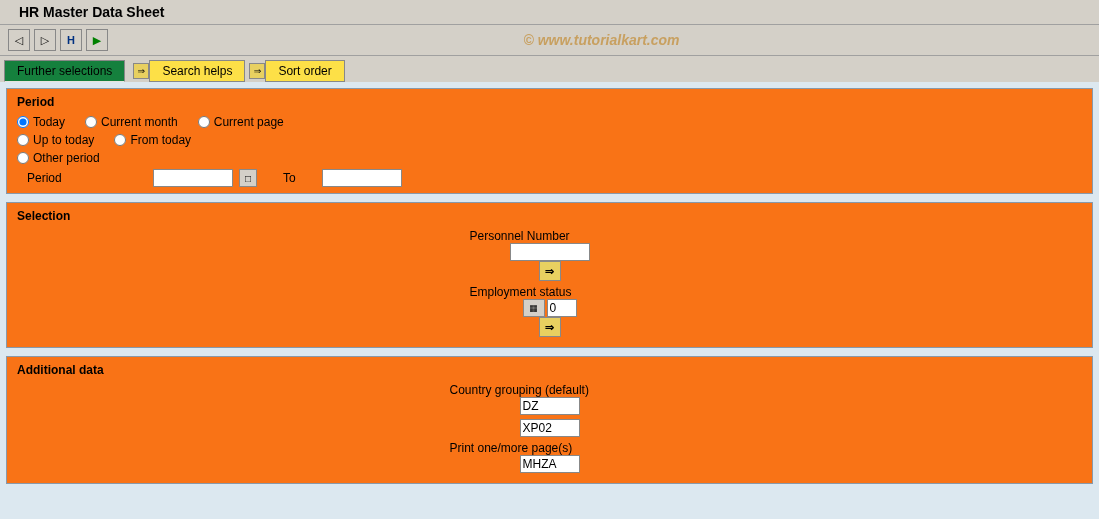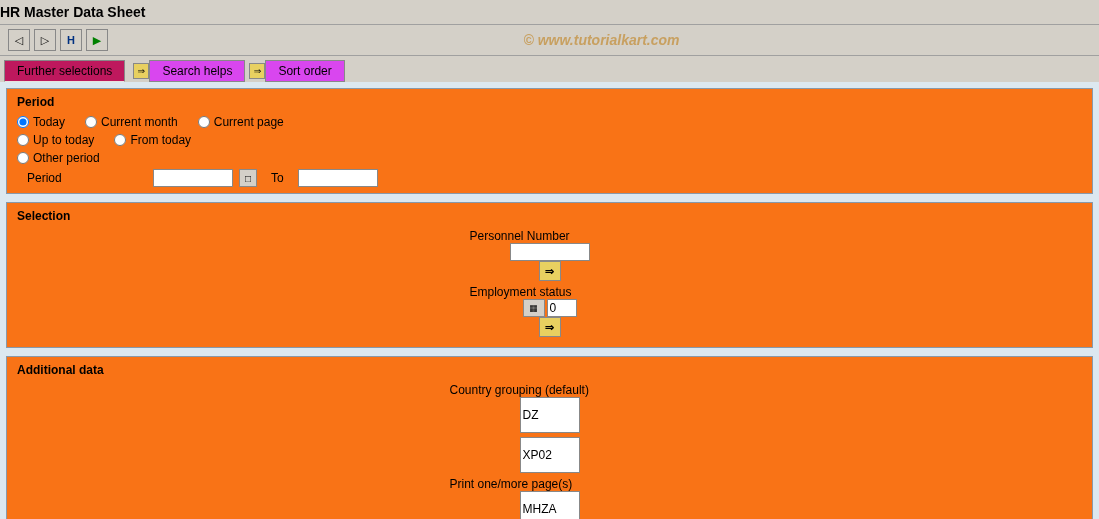--- a/index.html
+++ b/index.html
@@ -4,21 +4,21 @@
   <style>
     * { box-sizing: border-box; margin: 0; padding: 0; }
     body {
       font-family: Arial, sans-serif;
       font-size: 12px;
       background-color: #d4d0c8;
       color: #000;
     }
     .title-bar {
       background-color: #d4d0c8;
-      padding: 4px 0;
+      padding: 4px 19px;
       font-size: 14px;
       font-weight: bold;
     }
     .toolbar {
       background-color: #d4d0c8;
       padding: 4px 8px;
       display: flex;
       align-items: center;
       border-top: 1px solid #a0a0a0;
       border-bottom: 1px solid #a0a0a0;
@@ -44,31 +44,31 @@
       font-weight: bold;
     }
     .tab-bar {
       background-color: #d4d0c8;
       padding: 4px 4px 0 4px;
       display: flex;
       align-items: center;
       gap: 0;
     }
     .tab-button {
-      background-color: #d946ef;
+      background-color: #fde047;
       border: 1px solid #888;
       padding: 3px 12px;
       cursor: pointer;
       font-size: 12px;
       display: inline-flex;
       align-items: center;
       gap: 4px;
     }
     .tab-button.active {
-      background-color: #be185d;
+      background-color: #15803d;
       border-bottom: 1px solid #e8e4de;
     }
     .tab-arrow {
       display: inline-block;
       width: 16px;
       height: 16px;
       background-color: #e8d060;
       border: 1px solid #888;
       display: flex;
       align-items: center;
@@ -168,21 +168,21 @@
     .emp-status-input {
       width: 30px;
       height: 18px;
       border: 1px solid #888;
       background: #fff;
       font-size: 12px;
       padding: 1px 2px;
     }
     .additional-input {
       width: 60px;
-      height: 36px;
+      height: 18px;
       border: 1px solid #888;
       background: #fff;
       font-size: 12px;
       padding: 8px 2px;
     }
     .test-forms-input {
       width: 30px;
       height: 18px;
       border: 1px solid #888;
       background: #fff;
@@ -271,21 +271,21 @@
       <div class="radio-item">
         <input type="radio" name="period" id="other-period" style="">
         <label for="other-period">Other period</label>
       </div>
     </div>
 
     <div class="period-row" style="padding-left:10px;">
       <span style="width:120px;">Period</span>
       <input type="text" class="period-input" value="" style="">
       <div class="calendar-btn">□</div>
-      <span style="margin: 0 8px;">To</span>
+      <span style="margin: 0 20px;">To</span>
       <input type="text" class="period-input" value="" style="">
     </div>
   </div>
 
   <div class="section">
     <div class="section-title">Selection</div>
 
     <div class="sel-row">
       <span class="sel-row-label">Personnel Number</span>
       <input type="text" class="selection-input" value="" style="">

